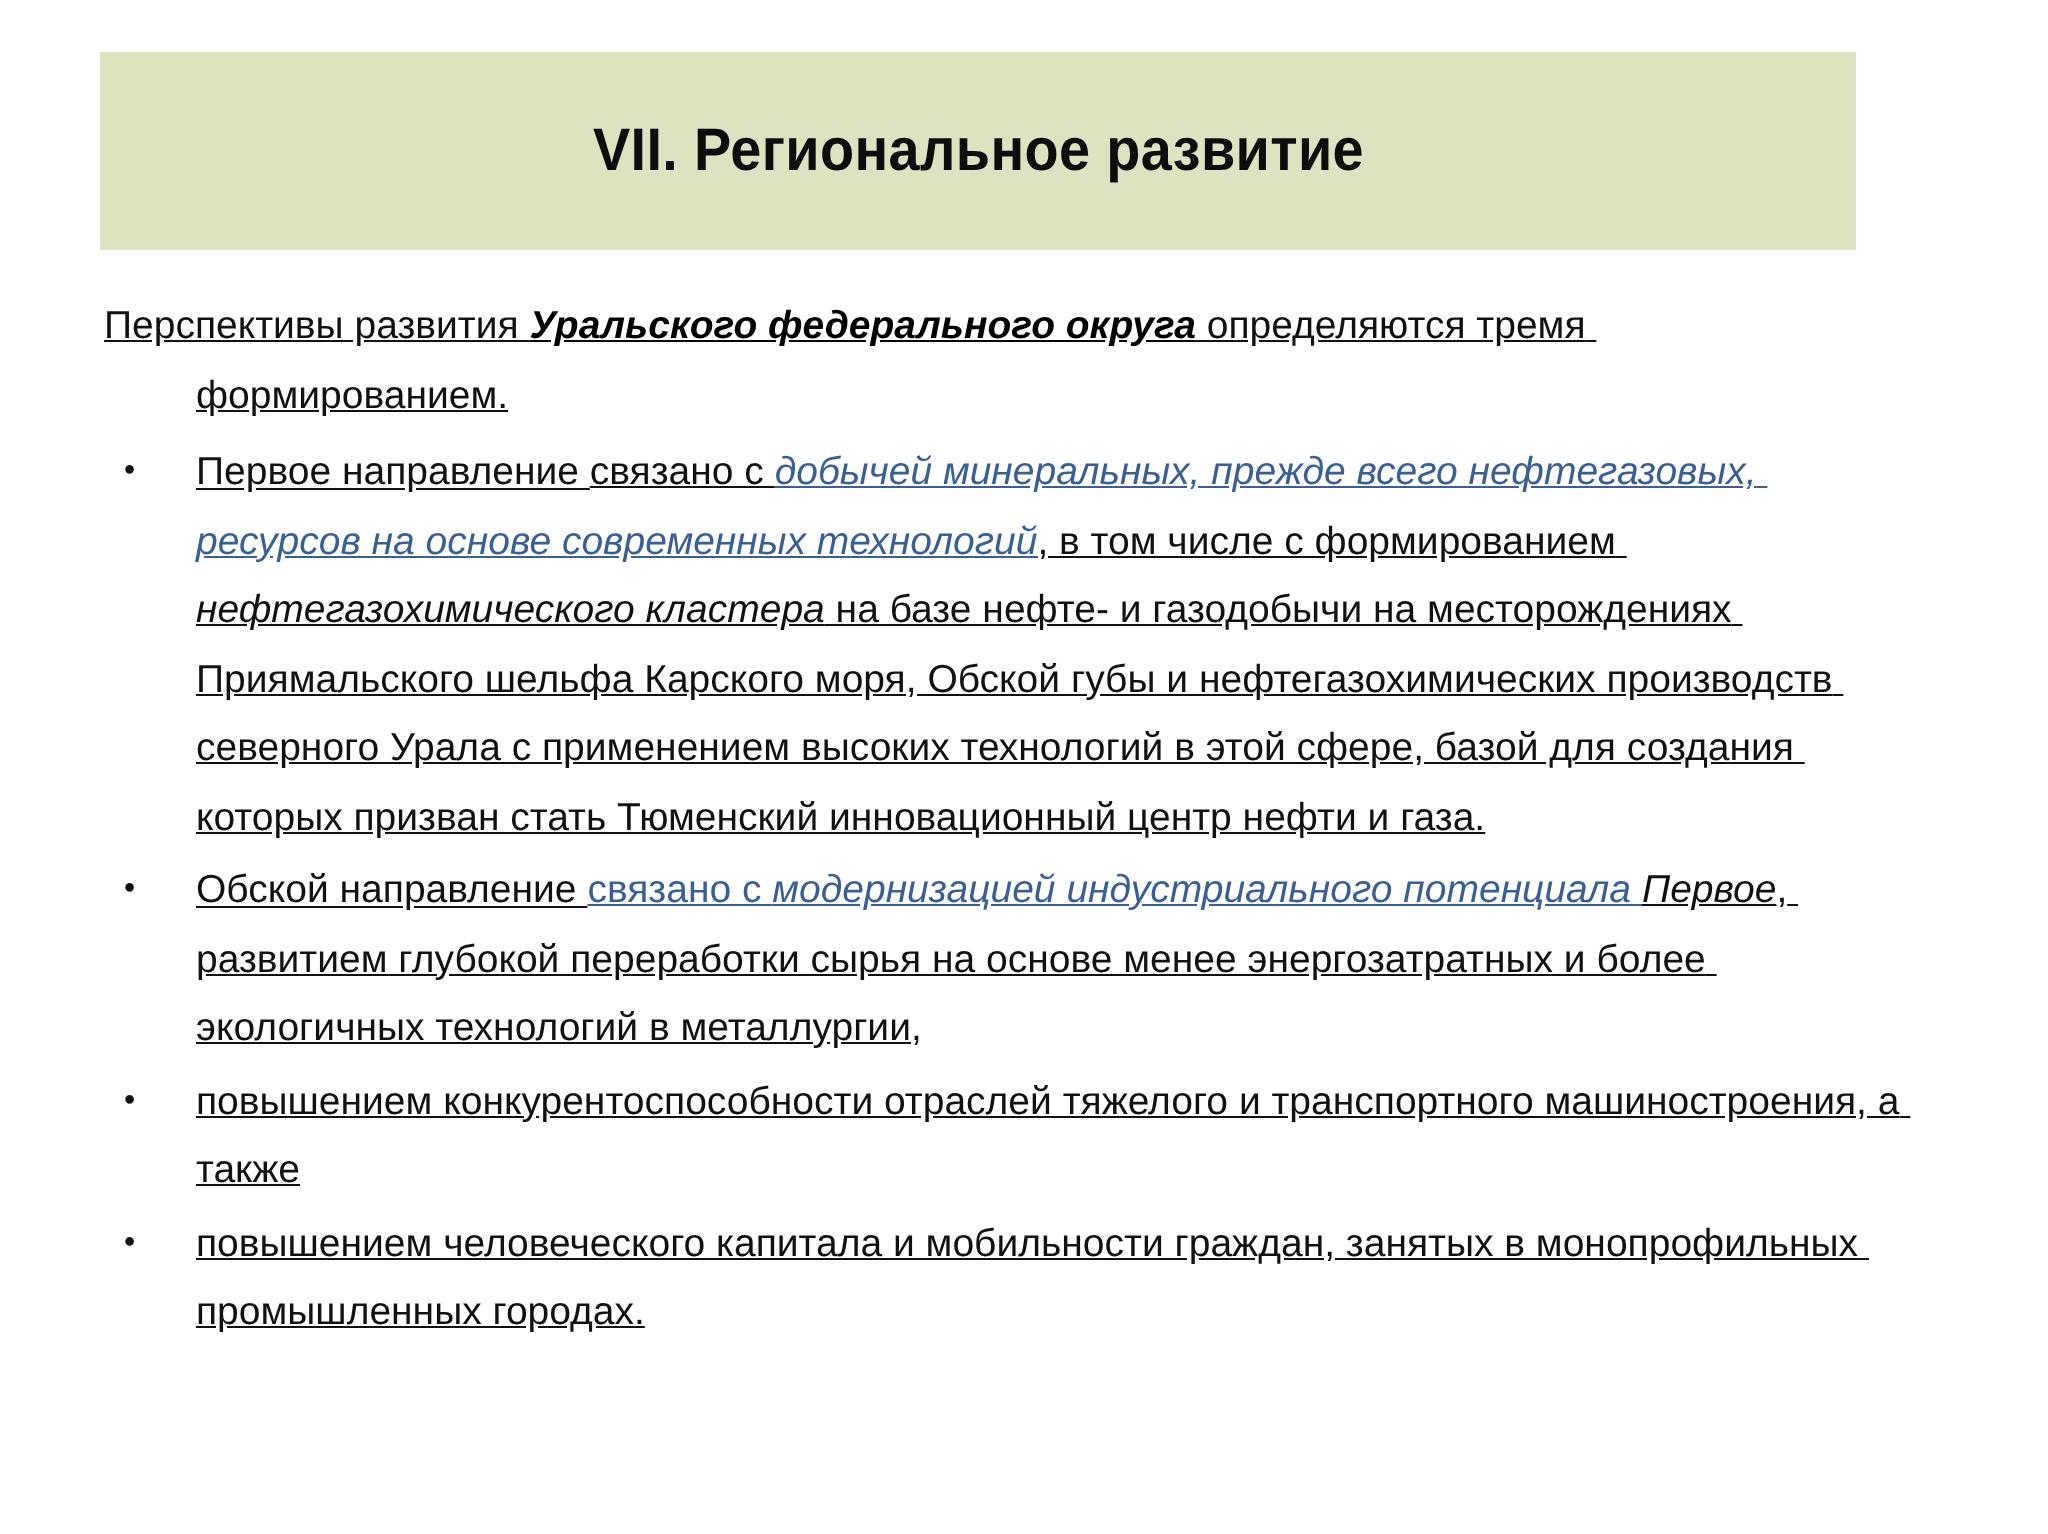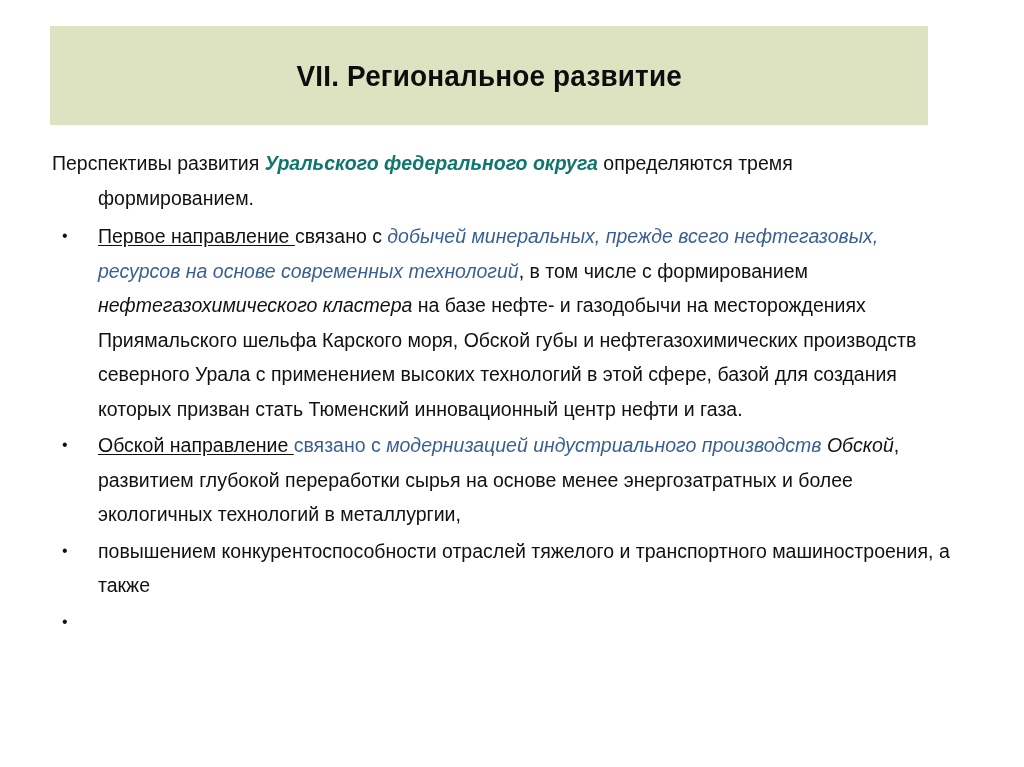--- a/index.html
+++ b/index.html
@@ -84,26 +84,26 @@
     left: 10px;
     top: 0;
     width: 12px;
     line-height: 34.5px;
     font-size: 16px;
     color: #111111;
     text-align: left;
   }
 
   .blue      { color: #3a5f92; }
-  .blue-dark { color: #0f766e; }
+  .blue-dark { color: #000000; }
   .it        { font-style: italic; }
   .bi        { font-style: italic; font-weight: 700; }
   .ul        { text-decoration: underline; text-underline-offset: 2px; }
 
-  .t { white-space: pre-wrap; }
+  .t { white-space: pre-wrap; text-decoration: underline; }
 </style>
 </head>
 <body>
 
 <div class="slide">
 
   <div class="title-band">
     <div class="title-text">VII. Региональное развитие</div>
   </div>
 
@@ -113,26 +113,26 @@
       <span class="first-line-out"></span><span class="t">Перспективы развития </span><span class="t bi blue-dark">Уральского федерального округа</span><span class="t"> определяются тремя формированием.</span>
     </p>
 
     <ul class="bullets">
 
       <li>
         <span class="bullet-dot">•</span><span class="t ul">Первое направление </span><span class="t">связано с </span><span class="t it blue">добычей минеральных, прежде всего нефтегазовых, ресурсов на основе современных технологий</span><span class="t">, в том числе с формированием </span><span class="t it">нефтегазохимического кластера</span><span class="t"> на базе нефте- и газодобычи на месторождениях Приямальского шельфа Карского моря, Обской губы и нефтегазохимических производств северного Урала с применением высоких технологий в этой сфере, базой для создания которых призван стать Тюменский инновационный центр нефти и газа.</span>
       </li>
 
       <li>
-        <span class="bullet-dot">•</span><span class="t ul">Обской направление </span><span class="t blue">связано с </span><span class="t it blue">модернизацией индустриального производств </span><span class="t it">Обской</span><span class="t">, развитием глубокой переработки сырья на основе менее энергозатратных и более экологичных технологий в металлургии,</span>
+        <span class="bullet-dot">•</span><span class="t ul">Обской направление </span><span class="t blue">связано с </span><span class="t it blue">модернизацией индустриального потенциала </span><span class="t it">Первое</span><span class="t">, развитием глубокой переработки сырья на основе менее энергозатратных и более экологичных технологий в металлургии,</span>
       </li>
 
       <li>
         <span class="bullet-dot">•</span><span class="t">повышением конкурентоспособности отраслей тяжелого и транспортного машиностроения, а также</span>
       </li>
 
       <li>
-        <span class="bullet-dot">•</span>
+        <span class="bullet-dot">•</span><span class="t">повышением человеческого капитала и мобильности граждан, занятых в монопрофильных промышленных городах.</span>
       </li>
 
     </ul>
   </div>
 </div>
 
 </body></html>

